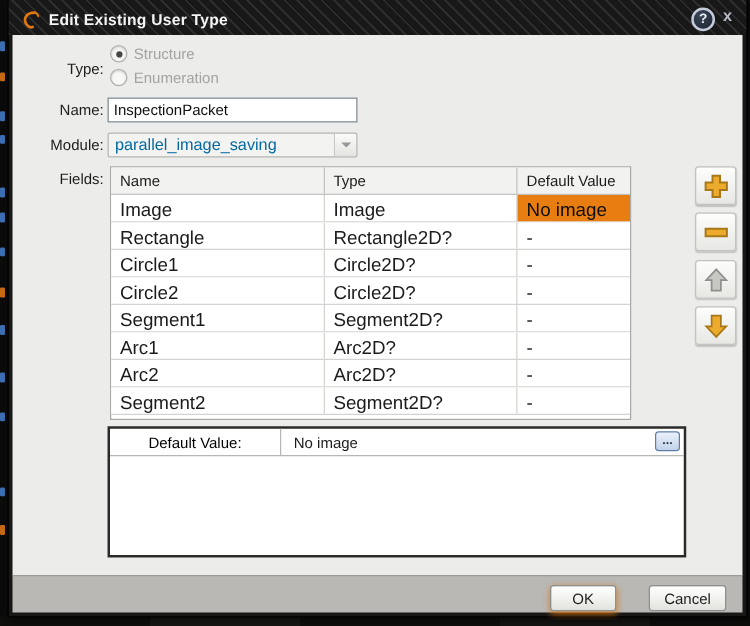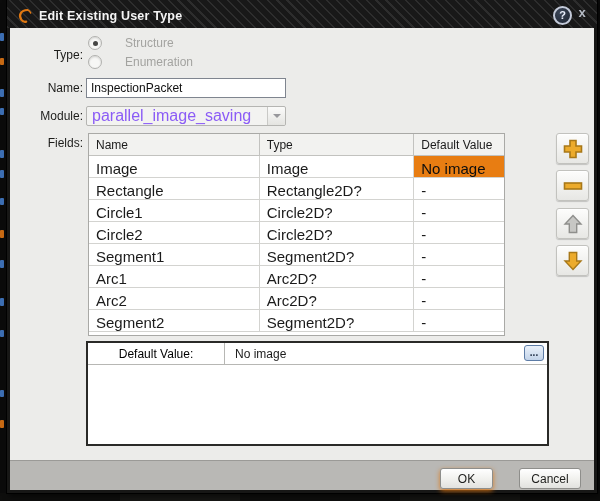--- a/index.html
+++ b/index.html
@@ -23,34 +23,34 @@
   .title{color:#f4f4f4;font-weight:bold;font-size:12.5px;margin-left:6px;letter-spacing:.2px;}
   .help-btn{position:absolute;right:25px;top:6px;width:15px;height:15px;border-radius:50%;
     border:2px solid #c3cad9;background:radial-gradient(circle at 35% 30%,#3a4557,#1d2431);
     color:#e9eefb;font-size:11px;font-weight:bold;text-align:center;line-height:15px;cursor:pointer;}
   .close-btn{position:absolute;right:8px;top:5px;width:14px;height:16px;
     color:#b6bcc6;font-size:13px;font-weight:bold;text-align:center;line-height:16px;cursor:pointer;}
   .body{position:absolute;left:3px;top:28px;width:584px;height:432px;background:#ececea;}
   
   .flabel{position:absolute;left:3px;width:70px;text-align:right;font-size:12px;color:#1d1d1b;}
   
-  .radio-row{position:absolute;left:78px;display:flex;align-items:center;gap:23px;}
+  .radio-row{position:absolute;left:78px;display:flex;align-items:center;gap:5px;}
   .radio-circle{width:12px;height:12px;border-radius:50%;border:1px solid #b1b1ae;
     background:#f7f7f5;box-shadow:inset 0 1px 2px rgba(0,0,0,.15);
     display:flex;align-items:center;justify-content:center;}
   .radio-dot{width:5px;height:5px;border-radius:50%;background:#464644;}
   .radio-label{font-size:12px;color:#a3a3a0;}
   
   .name-input{position:absolute;left:76px;top:50px;width:200px;height:20px;box-sizing:border-box;
     border:1px solid #7f858f;background:#fff;font-family:"Liberation Sans",sans-serif;
     font-size:12px;color:#101010;padding:1px 4px;}
   
   .combo{position:absolute;left:76px;top:78px;width:200px;height:20px;box-sizing:border-box;
     border:1px solid #b5b5b2;border-radius:2px;background:#f3f3f1;}
-  .combo-value{font-size:16px;color:#8b5cf6;line-height:18px;padding-left:5px;display:block;
+  .combo-value{font-size:13px;color:#0369a1;line-height:18px;padding-left:5px;display:block;
     overflow:hidden;white-space:nowrap;width:176px;}
   .combo-arrow{position:absolute;right:0;top:0;width:17px;height:18px;
     background:linear-gradient(#fbfbfa,#e4e4e1);border-left:1px solid #c9c9c6;
     border-radius:0 2px 2px 0;display:flex;align-items:center;justify-content:center;}
   .tri-down{width:0;height:0;border:4px solid transparent;border-top-color:#97979b;margin-top:4px;}
   
   .tbl{position:absolute;left:78px;top:105px;width:417px;height:203px;box-sizing:border-box;
     background:#fff;border:1px solid #a9a9a6;}
   .thead{display:flex;height:22px;background:#f2f2f0;border-bottom:1px solid #c2c2bf;box-sizing:border-box;}
   .th{box-sizing:border-box;padding:4px 0 0 7px;font-size:12px;color:#1b1b1b;}

